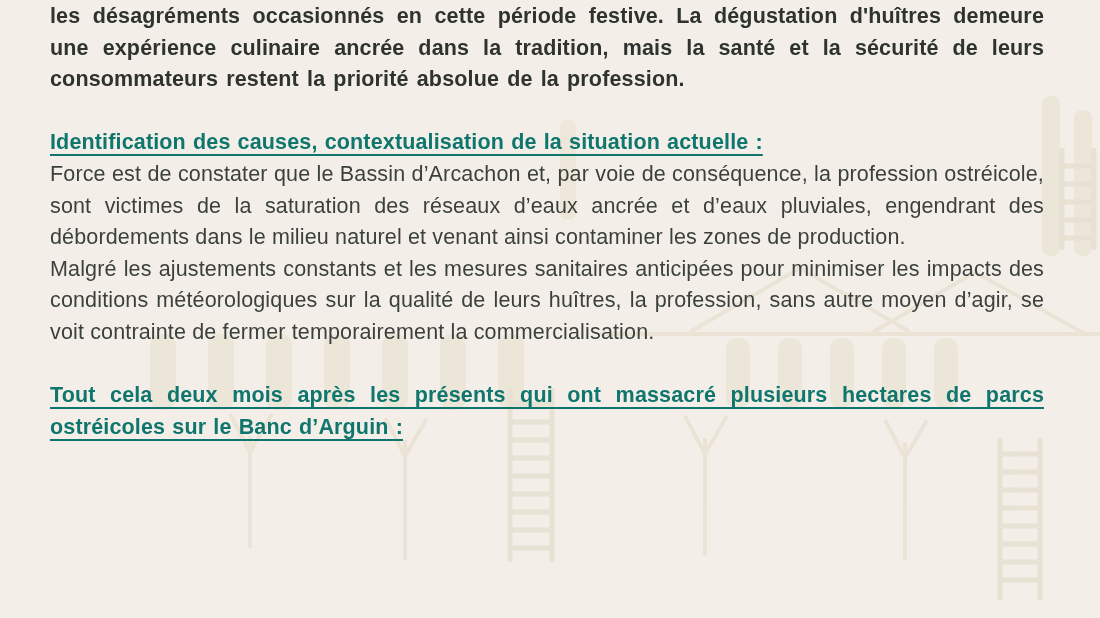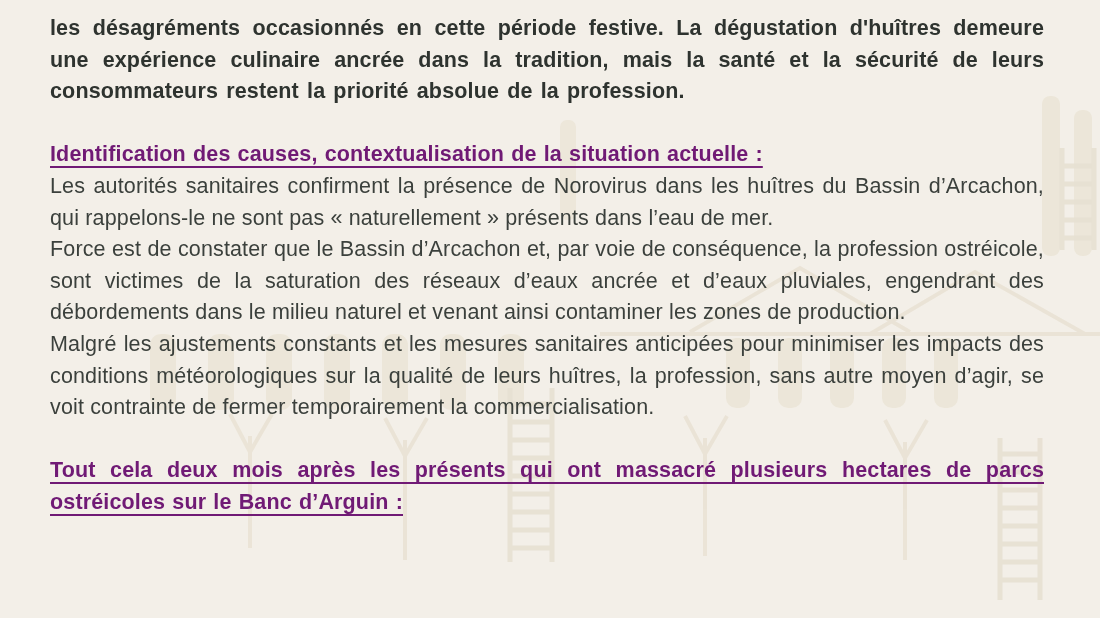--- a/index.html
+++ b/index.html
@@ -20,39 +20,39 @@
     position: absolute;
     inset: 0;
     z-index: 0;
     pointer-events: none;
   }
 
   .doc {
     position: relative;
     z-index: 1;
     margin: 0 56px 0 50px;
-    padding-top: 13px;
+    padding-top: 1px;
     font-size: 21.5px;
     line-height: 31.6px;
     letter-spacing: 0.15px;
     color: #3b403c;
     text-align: justify;
   }
   .doc p {
     margin: 0;
   }
   .intro {
     font-weight: 700;
     color: #2e332f;
     word-spacing: 2px;
   }
   .heading {
     margin-top: 31.6px !important;
     font-weight: 700;
-    color: #701a75;
+    color: #0f766e;
     text-decoration: underline;
     text-decoration-thickness: 2px;
     text-underline-offset: 5px;
     word-spacing: 1px;
   }
 </style>
 </head>
 <body>
 
 <div class="watermark">
@@ -96,21 +96,20 @@
     </g>
   </svg>
 </div>
 
 <div class="doc">
 
   <p class="intro">les désagréments occasionnés en cette période festive. La dégustation d'huîtres demeure une expérience culinaire ancrée dans la tradition, mais la santé et la sécurité de leurs consommateurs restent la priorité absolue de la profession.</p>
 
   <p class="heading">Identification des causes, contextualisation de la situation actuelle :</p>
 
-  <p>Les autorités sanitaires confirment la présence de Norovirus dans les huîtres du Bassin d’Arcachon, qui rappelons-le ne sont pas « naturellement » présents dans l’eau de mer.</p>
 
   <p>Force est de constater que le Bassin d’Arcachon et, par voie de conséquence, la profession ostréicole, sont victimes de la saturation des réseaux d’eaux ancrée et d’eaux pluviales, engendrant des débordements dans le milieu naturel et venant ainsi contaminer les zones de production.</p>
 
   <p>Malgré les ajustements constants et les mesures sanitaires anticipées pour minimiser les impacts des conditions météorologiques sur la qualité de leurs huîtres, la profession, sans autre moyen d’agir, se voit contrainte de fermer temporairement la commercialisation.</p>
 
   <p class="heading">Tout cela deux mois après les présents qui ont massacré plusieurs hectares de parcs ostréicoles sur le Banc d’Arguin :</p>
 
 
 </div>
 

